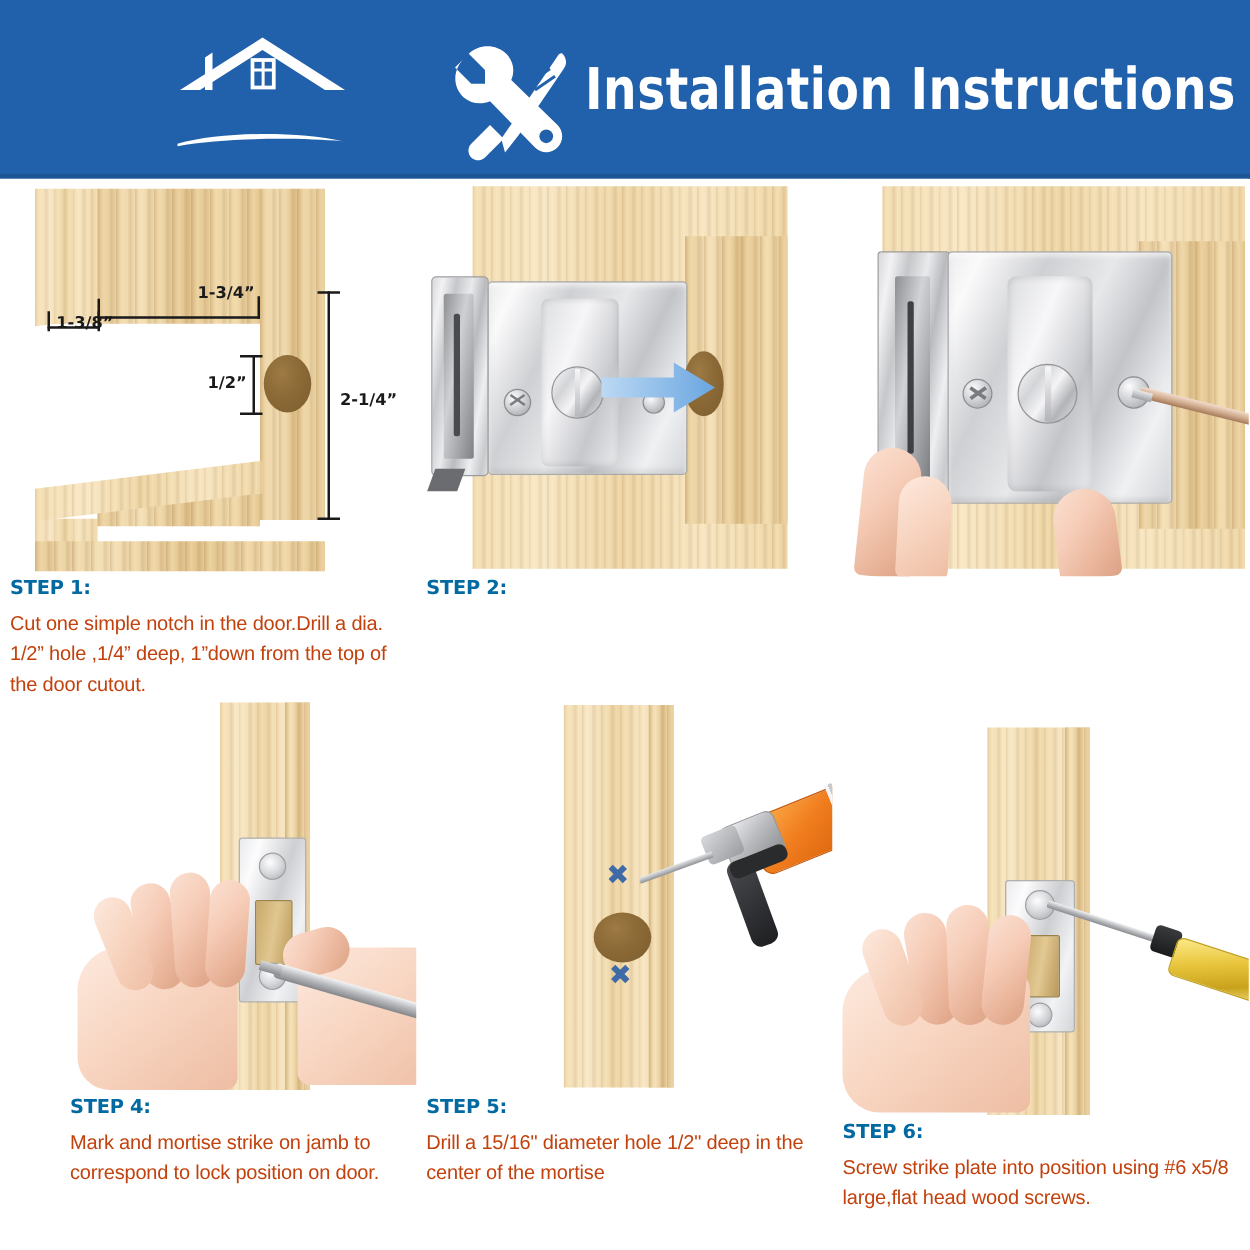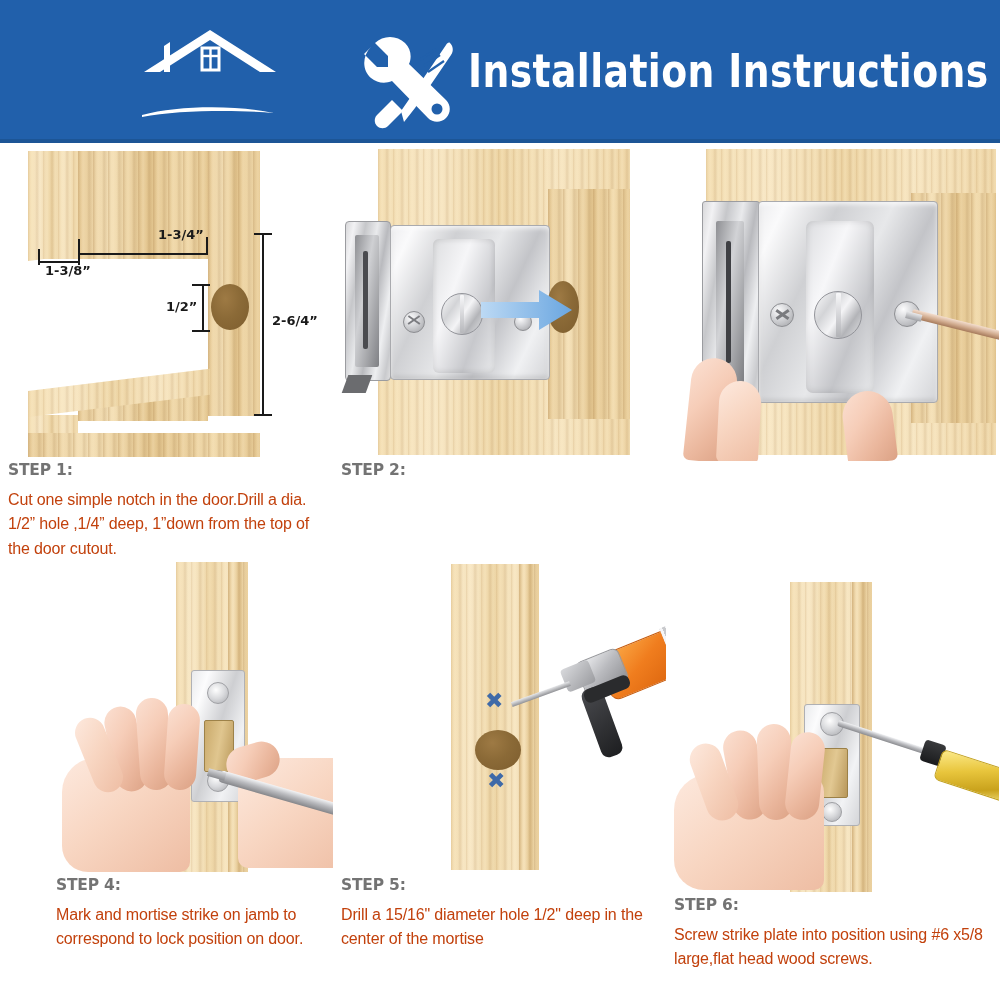--- a/index.html
+++ b/index.html
@@ -63,21 +63,21 @@
   .step-cell { position: absolute; width: 333px; }
   .step-figure {
     position: relative;
     width: 333px; height: 318px;
     overflow: hidden;
     background: #ffffff;
   }
   .step-text { padding: 0 8px 0 8px; }
   .step-heading {
     font-family: "DejaVu Sans", sans-serif;
-    font-size: 15.5px; font-weight: bold; color: #737373;
+    font-size: 15.5px; font-weight: bold; color: #0369a1;
     margin-bottom: 9px;
     letter-spacing: -0.2px;
   }
   .step-body {
     font-family: "Liberation Sans", sans-serif;
     font-size: 16px; color: #c2410c;
     line-height: 1.52;
     letter-spacing: -0.15px;
   }
 
@@ -214,31 +214,31 @@
       <div class="hole" style="left:211px; top:141px; width:38px; height:46px;"></div>
 
       <div class="dimline" style="left:78px; top:110px; width:130px; height:1.6px;"></div>
       <div class="dimline" style="left:78px; top:96px; width:1.6px; height:16px;"></div>
       <div class="dimline" style="left:206px; top:94px; width:1.6px; height:18px;"></div>
       <div class="dimlabel" style="left:158px; top:84px;">1-3/4”</div>
 
       <div class="dimline" style="left:38px; top:118px; width:42px; height:1.6px;"></div>
       <div class="dimline" style="left:38px; top:106px; width:1.6px; height:16px;"></div>
       <div class="dimline" style="left:78px; top:106px; width:1.6px; height:16px;"></div>
-      <div class="dimlabel" style="left:45px; top:120px;">1-3/8”</div>
+      <div class="dimlabel" style="left:45px; top:108px;">1-3/8”</div>
 
       <div class="dimline" style="left:202px; top:141px; width:1.6px; height:48px;"></div>
       <div class="dimline" style="left:192px; top:141px; width:18px; height:1.6px;"></div>
       <div class="dimline" style="left:192px; top:187px; width:18px; height:1.6px;"></div>
       <div class="dimlabel" style="left:166px; top:156px;">1/2”</div>
 
       <div class="dimline" style="left:262px; top:90px; width:1.6px; height:183px;"></div>
       <div class="dimline" style="left:254px; top:90px; width:18px; height:1.6px;"></div>
       <div class="dimline" style="left:254px; top:271px; width:18px; height:1.6px;"></div>
-      <div class="dimlabel" style="left:272px; top:170px;">2-6/4”</div>
+      <div class="dimlabel" style="left:272px; top:170px;">2-1/4”</div>
     </div>
     <div class="step-text">
       <div class="step-heading">STEP 1:</div>
       <div class="step-body">Cut one simple notch in the door.Drill a dia. 1/2” hole ,1/4” deep, 1”down from the top of the door cutout.</div>
     </div>
   </div>
 
   <div class="step-cell" style="left:333px; top:0px;">
     <div class="step-figure">
       <div class="wood" style="left:45px; top:6px; width:252px; height:306px;"></div>

